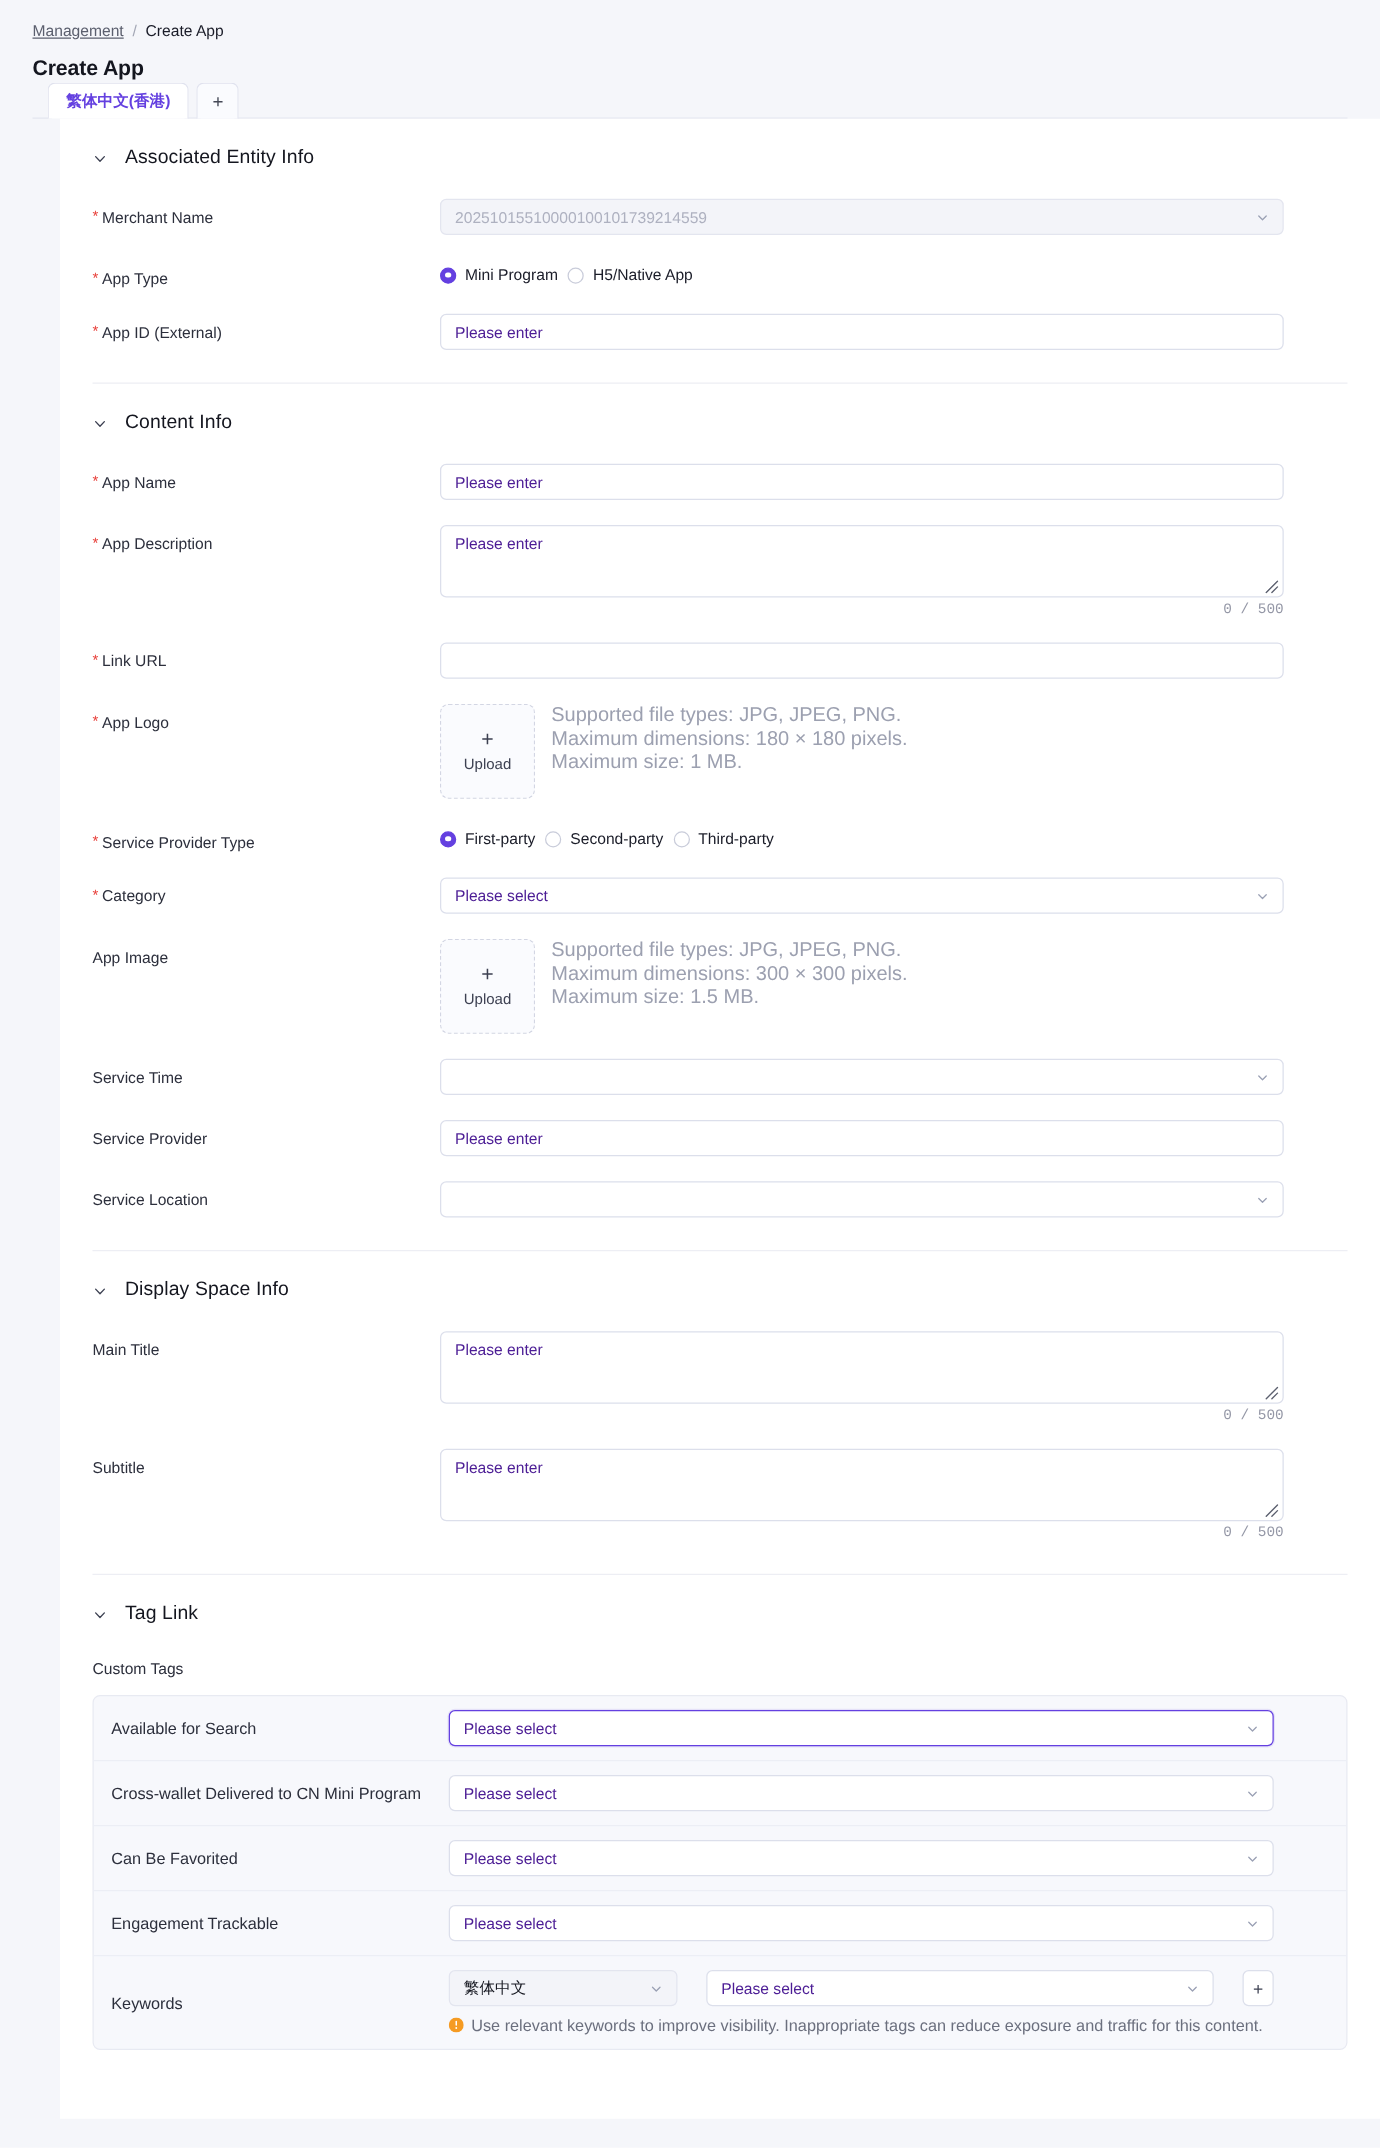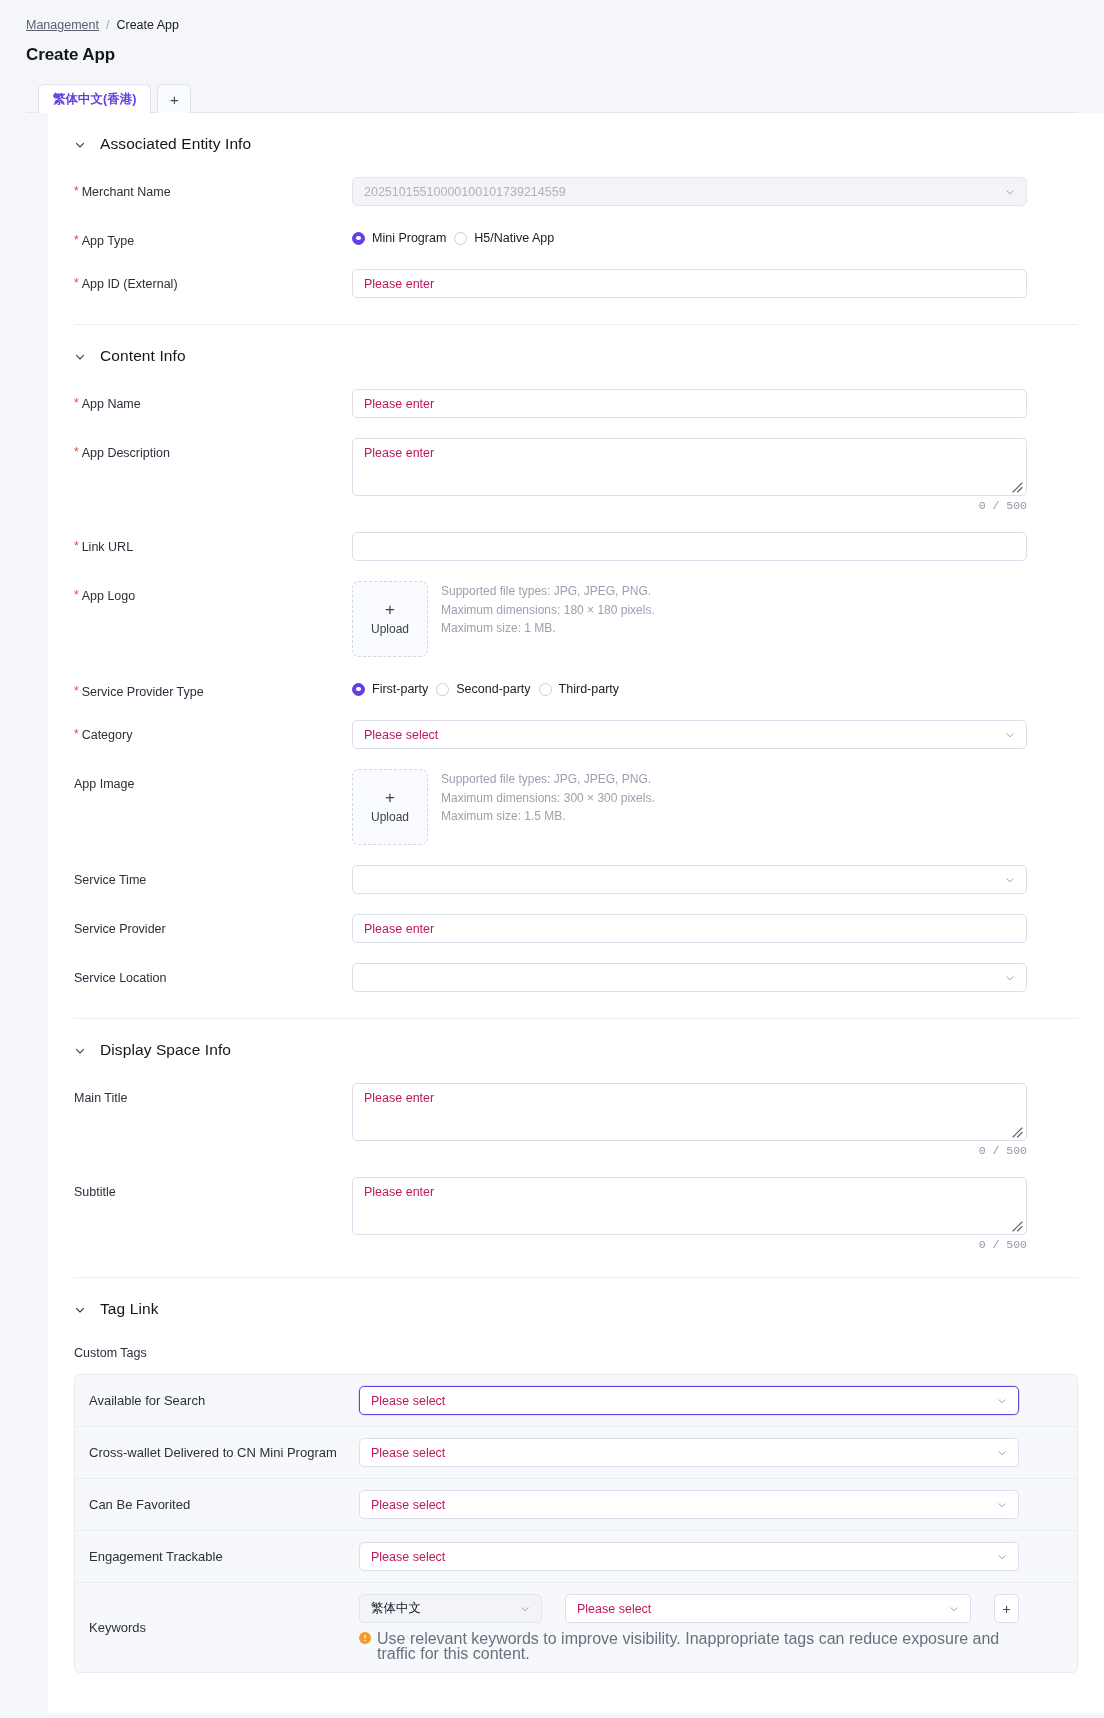--- a/index.html
+++ b/index.html
@@ -14,21 +14,21 @@
 
   
   .header-zone { padding: 18px 26px 0 26px; background: #f5f6fa; }
   .breadcrumb { font-size: 12.5px; color: #5b5f6e; display: flex; align-items: center; gap: 7px; }
   .breadcrumb .crumb-link { color: #5b5f6e; text-decoration: underline; cursor: pointer; }
   .breadcrumb .crumb-sep { color: #a3a7b5; }
   .breadcrumb .crumb-current { color: #1a1c28; }
   .page-title { font-size: 17px; font-weight: bold; color: #14161f; margin-top: 13px; letter-spacing: -0.1px; }
 
   
-  .tabs-row { margin-top: 18px; display: flex; align-items: flex-end; gap: 6px;
+  .tabs-row { display: flex; align-items: flex-end; gap: 6px;
               border-bottom: 1px solid #e4e6ef; padding-left: 12px; }
   .tab {
     height: 29px; display: flex; align-items: center; justify-content: center;
     padding: 0 14px; font-size: 12.5px; border: 1px solid #e0e2ee;
     border-bottom: none; border-radius: 6px 6px 0 0; background: #eef0f7;
     color: #5b5f6e; position: relative; top: 1px; cursor: pointer;
   }
   .tab.active { background: #ffffff; color: #6440e0; font-weight: bold; border-color: #e0e2ee; }
   .tab-add { width: 34px; padding: 0; font-size: 15px; color: #444856; background: #fafbfe; }
 
@@ -53,21 +53,21 @@
   .row .field { flex: 1; max-width: 675px; }
 
   
   .input, .select {
     width: 100%; height: 29px; border: 1px solid #dcdfeb; border-radius: 5px;
     background: #ffffff; display: flex; align-items: center;
     padding: 0 11px; font-size: 12.5px; color: #14161f;
   }
   .select { justify-content: space-between; cursor: pointer; }
   .input.disabled, .select.disabled { background: #f3f4f9; border-color: #e3e5ef; }
-  .ph { color: #be185d; }
+  .ph { color: #4c1d95; }
   .val-dim { color: #aeb1c0; }
   .caret { width: 10px; height: 10px; flex: none; }
   .caret svg { display: block; }
 
   .textarea {
     width: 100%; height: 58px; border: 1px solid #dcdfeb; border-radius: 5px;
     background: #ffffff; padding: 7px 11px; font-size: 12.5px; color: #b0b3c2;
     position: relative;
   }
   .resize-grip { position: absolute; right: 3px; bottom: 2px; width: 13px; height: 13px; cursor: nwse-resize; }
@@ -87,21 +87,21 @@
   
   .upload-wrap { display: flex; align-items: flex-start; gap: 13px; }
   .upload-box {
     width: 76px; height: 76px; flex: none; border: 1px dashed #d3d6e3; border-radius: 7px;
     background: #fafbfe; display: flex; flex-direction: column;
     align-items: center; justify-content: center; gap: 5px; cursor: pointer;
   }
   .upload-plus { font-size: 17px; color: #3d4152; line-height: 14px; font-weight: 300; }
   .upload-text { font-size: 12px; color: #3d4152; }
   .hint-list { padding-top: 1px; }
-  .hint-line { font-size: 12px; color: #9ca0b0; line-height: 18.5px; }
+  .hint-line { font-size: 16px; color: #9ca0b0; line-height: 18.5px; }
 
   
   .custom-tags-label { font-size: 12.5px; color: #2c2f3c; padding-top: 24px; }
   .tag-table {
     margin-top: 14px; border: 1px solid #e8eaf2; border-radius: 6px;
     background: #f7f8fc; overflow: hidden;
   }
   .tag-row { display: flex; align-items: center; padding: 11px 14px; }
   .tag-row + .tag-row { border-top: 1px solid #eceef5; }
   .tag-row .tag-label { width: 270px; flex: none; font-size: 13px; color: #2c2f3c; }
@@ -114,21 +114,21 @@
   .kw-lang .select { background: #f3f4f9; border-color: #e3e5ef; }
   .kw-select { flex: 1; }
   .kw-add {
     width: 25px; height: 29px; flex: none; border: 1px solid #dcdfeb; border-radius: 5px;
     background: #fff; display: flex; align-items: center; justify-content: center;
     font-size: 14px; color: #3d4152; cursor: pointer; line-height: 1;
   }
   .kw-note { display: flex; align-items: flex-start; gap: 6px; margin-top: 8px; }
   .warn-icon { width: 12px; height: 12px; flex: none; margin-top: 1px; }
   .warn-icon svg { display: block; }
-  .kw-note-text { font-size: 16px; color: #6b6f7e; line-height: 15px; }
+  .kw-note-text { font-size: 13px; color: #6b6f7e; line-height: 15px; }
 </style>
 </head>
 <body>
 
 <div class="page">
 
   <div class="header-zone">
     <div class="breadcrumb">
       <span class="crumb-link">Management</span>
       <span class="crumb-sep">/</span>

